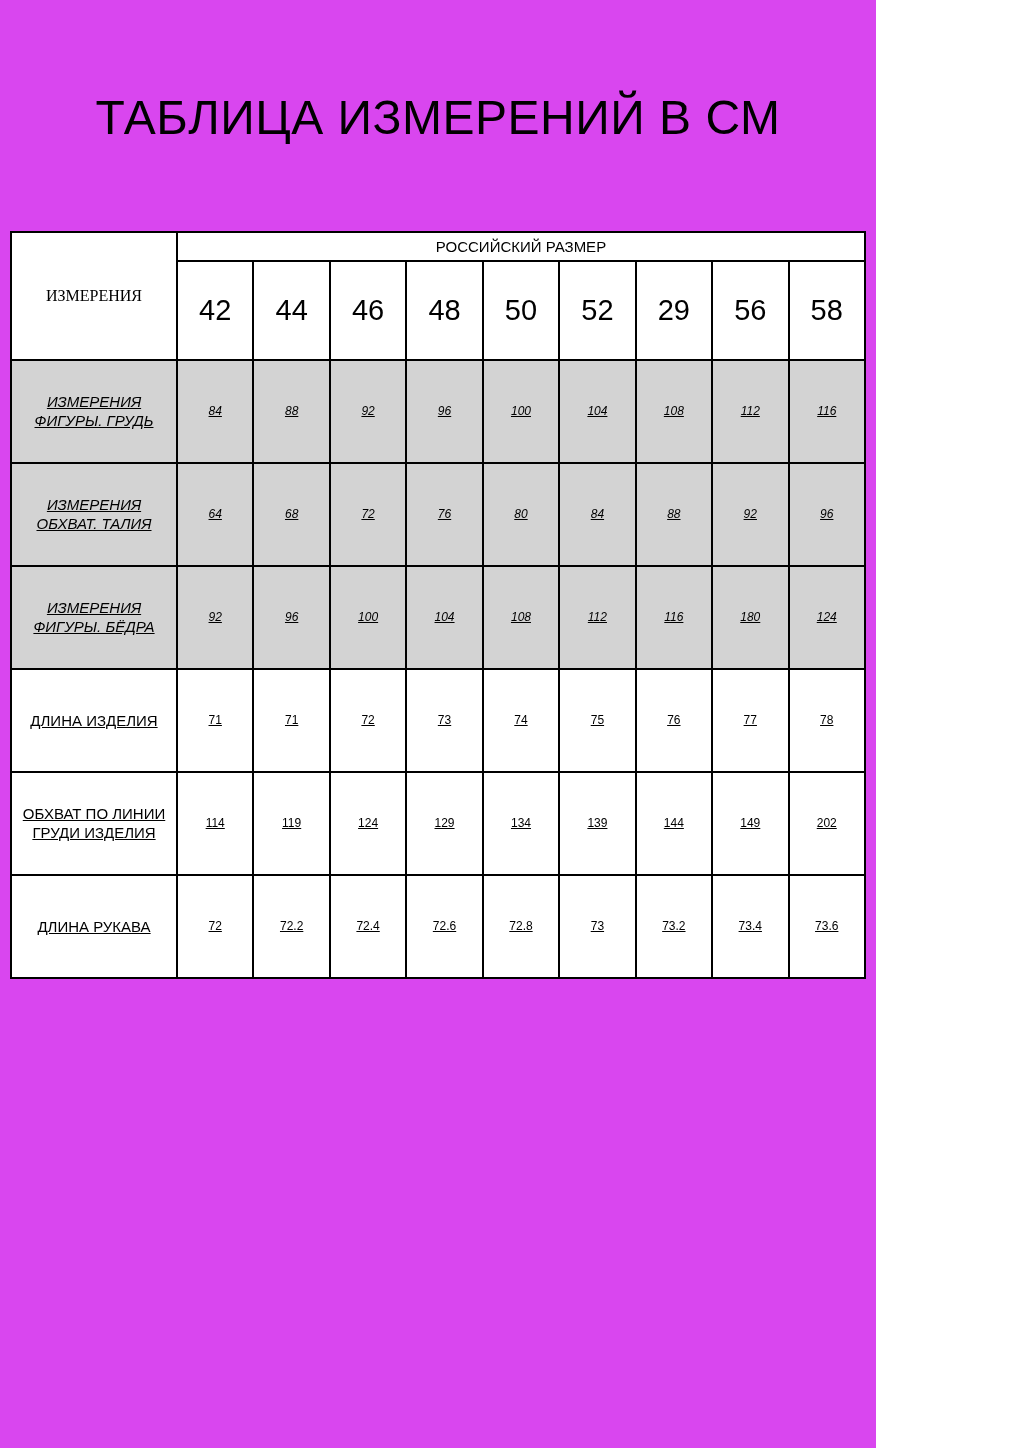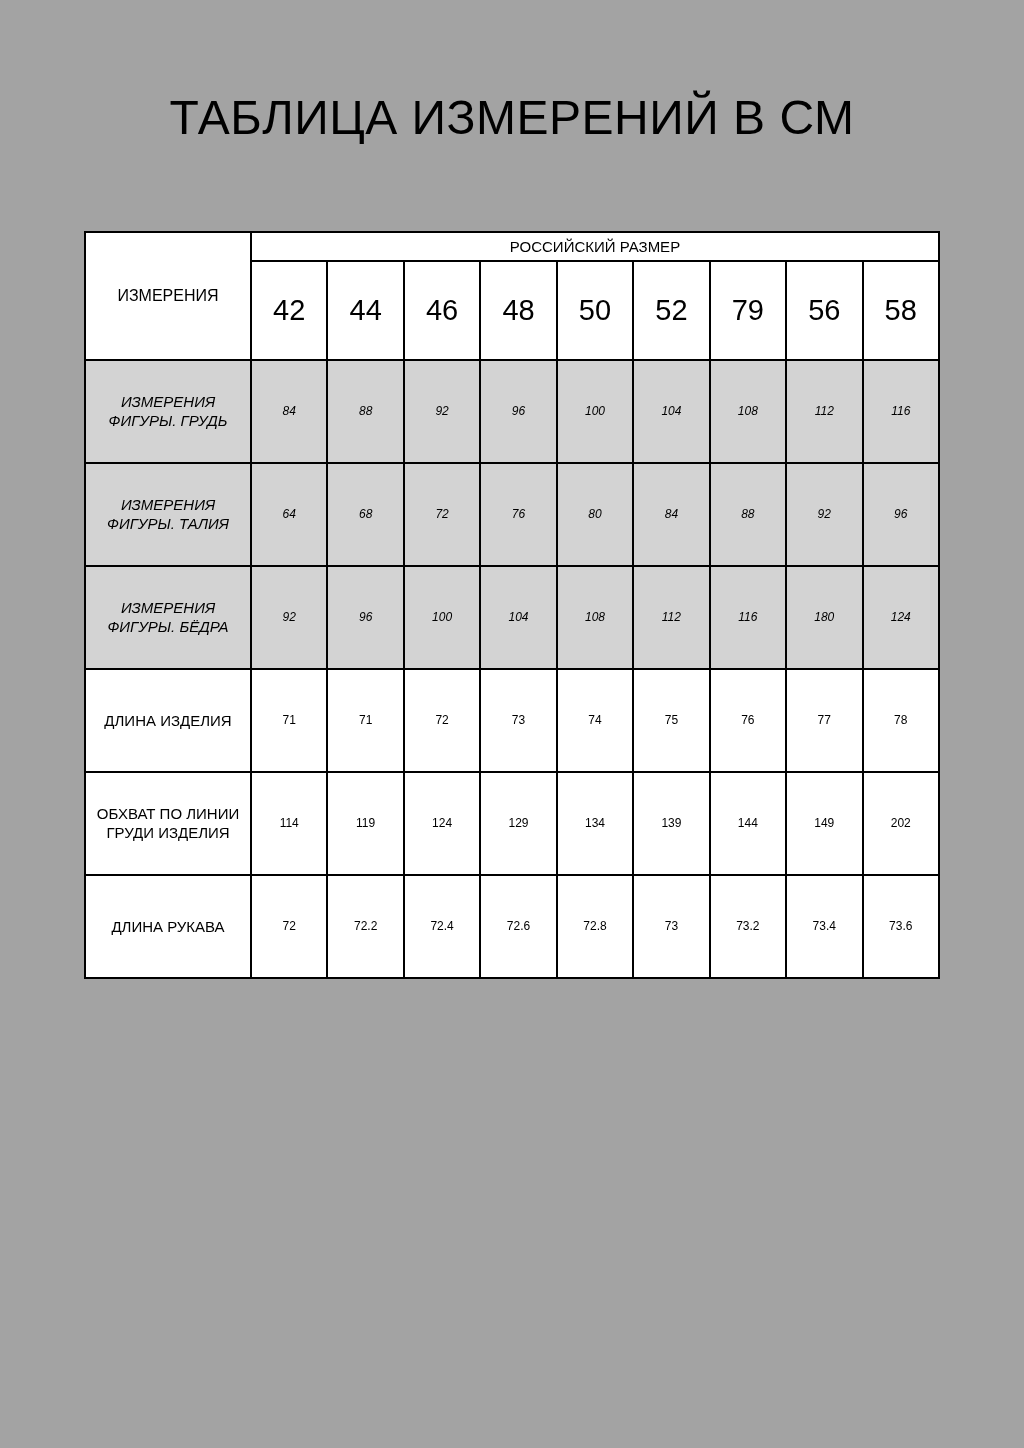--- a/index.html
+++ b/index.html
@@ -3,23 +3,23 @@
 <meta charset="utf-8">
 <style>
   * { margin: 0; padding: 0; box-sizing: border-box; }
   html, body {
     width: 1024px;
     background: #ffffff;
     font-family: "Liberation Sans", "DejaVu Sans", sans-serif;
     color: #000000;
   }
   .page {
-    width: 1024px;
+    width: 876px;
     height: 1448px;
-    background: #a3a3a3;
+    background: #d946ef;
     overflow: hidden;
   }
   .doc-title {
     margin-top: 92px;
     text-align: center;
     font-size: 48px;
     font-weight: 400;
     line-height: 1.1;
     letter-spacing: 0.5px;
   }
@@ -46,20 +46,21 @@
   .size-table th, .size-table td {
     border: 2px solid #000000;
     text-align: center;
     vertical-align: middle;
     font-weight: 400;
   }
   .corner-cell {
     width: 166px;
     font-size: 16px;
     background: #ffffff;
+    font-family: Liberation Serif, serif;
   }
   .group-header-cell {
     height: 29px;
     font-size: 15px;
     background: #ffffff;
     margin-top: 32px;
   }
   .size-cell {
     height: 99px;
     font-size: 29px;
@@ -70,20 +71,21 @@
     font-size: 15px;
     line-height: 1.3;
     padding: 0 8px;
   }
   .value-cell {
     font-size: 12px;
   }
   .size-table tbody tr {
     height: 103px;
     background: #ffffff;
+    text-decoration: underline;
   }
   .size-table tbody tr.shaded {
     background: #d3d3d3;
     font-style: italic;
   }
 </style>
 </head>
 <body>
 
 <div class="page">
@@ -102,40 +104,40 @@
         <th rowspan="2" class="corner-cell">ИЗМЕРЕНИЯ</th>
         <th colspan="9" class="group-header-cell">РОССИЙСКИЙ РАЗМЕР</th>
       </tr>
       <tr>
           <th class="size-cell">42</th>
           <th class="size-cell">44</th>
           <th class="size-cell">46</th>
           <th class="size-cell">48</th>
           <th class="size-cell">50</th>
           <th class="size-cell">52</th>
-          <th class="size-cell">79</th>
+          <th class="size-cell">29</th>
           <th class="size-cell">56</th>
           <th class="size-cell">58</th>
         </tr>
     </thead>
     <tbody>
         <tr class="shaded">
           <th class="row-label">ИЗМЕРЕНИЯ ФИГУРЫ. ГРУДЬ</th>
           <td class="value-cell">84</td>
           <td class="value-cell">88</td>
           <td class="value-cell">92</td>
           <td class="value-cell">96</td>
           <td class="value-cell">100</td>
           <td class="value-cell">104</td>
           <td class="value-cell">108</td>
           <td class="value-cell">112</td>
           <td class="value-cell">116</td>
         </tr>
         <tr class="shaded">
-          <th class="row-label">ИЗМЕРЕНИЯ ФИГУРЫ. ТАЛИЯ</th>
+          <th class="row-label">ИЗМЕРЕНИЯ ОБХВАТ. ТАЛИЯ</th>
           <td class="value-cell">64</td>
           <td class="value-cell">68</td>
           <td class="value-cell">72</td>
           <td class="value-cell">76</td>
           <td class="value-cell">80</td>
           <td class="value-cell">84</td>
           <td class="value-cell">88</td>
           <td class="value-cell">92</td>
           <td class="value-cell">96</td>
         </tr>

